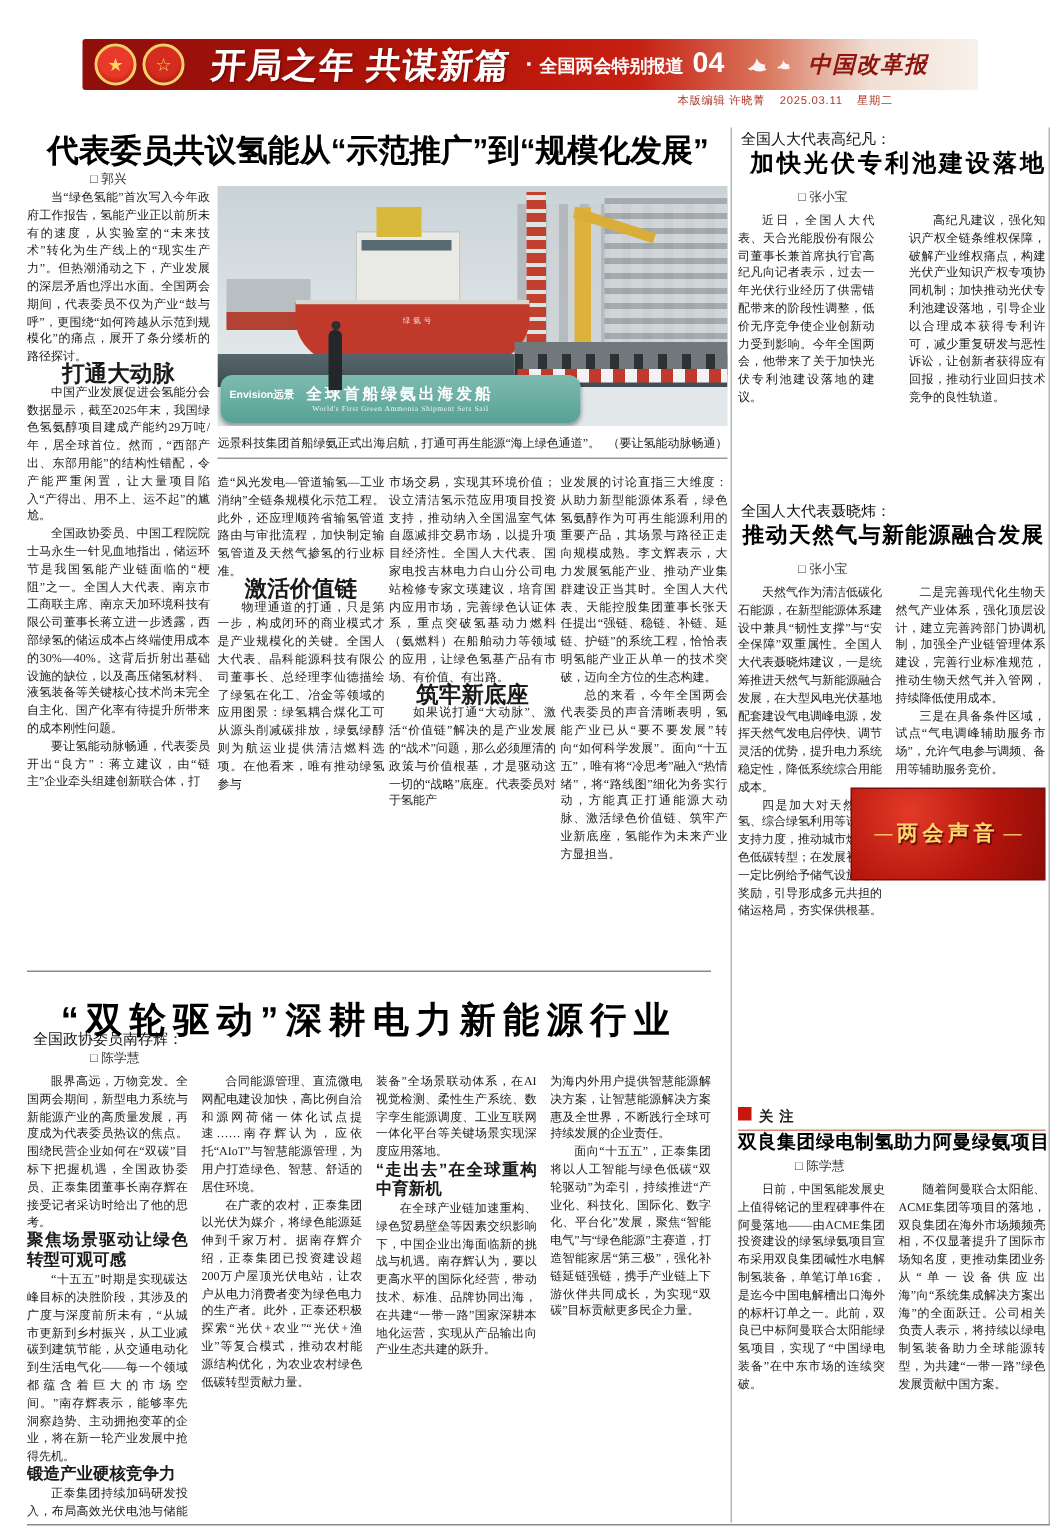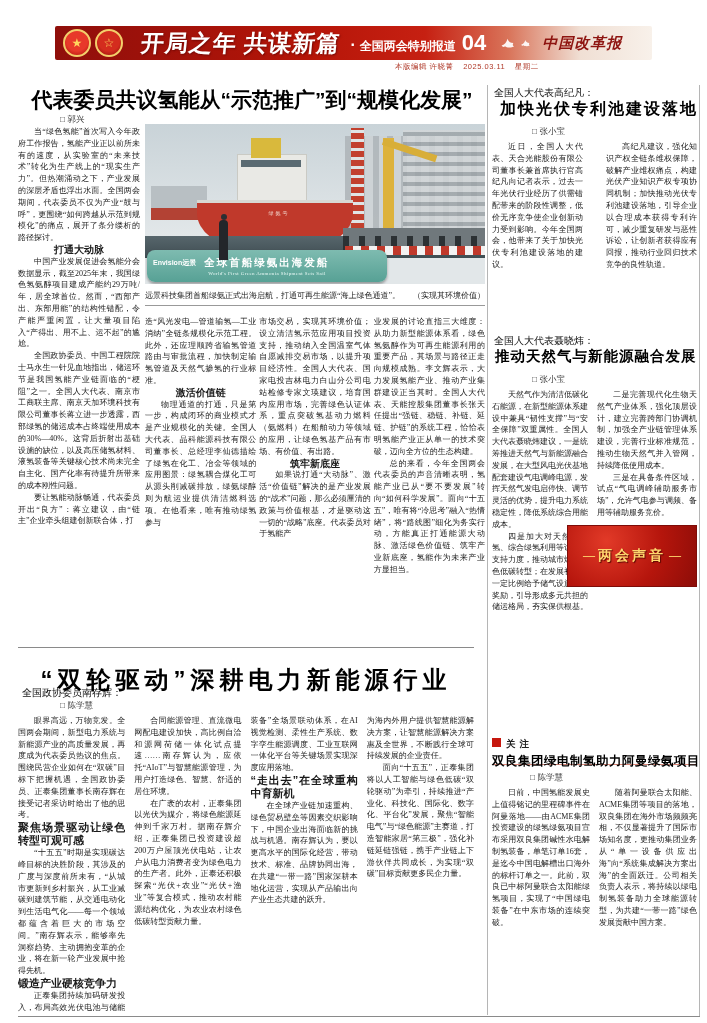--- a/index.html
+++ b/index.html
@@ -15,40 +15,40 @@
   .emblem-nat{background:radial-gradient(circle at 50% 40%,#e8392a 55%,#a80e08 100%);
     border:2px solid #f3cf6b;}
   .emblem-cppcc{background:radial-gradient(circle at 50% 40%,#d42c1e 55%,#8f0d07 100%);
     border:2px solid #f3cf6b;margin-left:4px;}
   .banner-title{margin-left:18px;font-family:"Liberation Sans",sans-serif;font-weight:900;
     font-size:23px;color:#fff;transform:skewX(-6deg);letter-spacing:1px;white-space:nowrap;
     text-shadow:1px 1px 2px rgba(80,0,0,.6);}
   .banner-sub{margin-left:10px;font-family:"Liberation Sans",sans-serif;font-weight:700;
     font-size:12px;color:#fff;white-space:nowrap;display:flex;align-items:baseline;}
   .banner-sub .bullet{font-size:16px;margin-right:4px;}
-  .banner-sub .pageno{font-size:22px;font-weight:900;margin-left:6px;}
+  .banner-sub .pageno{font-size:19px;font-weight:900;margin-left:6px;}
   .doves{margin-left:14px;display:flex;align-items:center;}
   .doves svg{fill:#fff;opacity:.92;}
   .masthead{margin-left:8px;font-family:"Liberation Serif",serif;font-style:italic;font-weight:700;
     font-size:15px;color:#8e1410;white-space:nowrap;letter-spacing:1px;}
-  .edition-line{left:388px;top:62px;width:264px;text-align:left;font-size:7.5px;color:#b03a2a;
+  .edition-line{left:388px;top:62px;width:264px;text-align:center;font-size:7.5px;color:#b03a2a;
     font-family:"Liberation Sans",sans-serif;letter-spacing:.5px;}
   .edition-line span{margin-left:7px;}
   
   .vrule{width:1px;background:#b5b5b5;}
   .hrule{height:1px;background:#8a8a8a;}
   
   .main-headline{left:20px;top:86px;width:464px;text-align:center;font-family:"Liberation Sans",sans-serif;
     font-weight:900;font-size:21px;color:#000;white-space:nowrap;}
   .byline{font-size:8.5px;color:#333;font-family:"Liberation Sans",sans-serif;padding-left:38px;}
   .kicker{font-size:10px;color:#111;font-family:"Liberation Sans",sans-serif;}
   .bodycol{font-size:8px;line-height:11.8px;text-align:justify;overflow:hidden;}
   .bodycol p{margin:0;text-indent:2em;}
   .bodycol p.cont{text-indent:0;}
-  .subhead-c{font-family:"Liberation Sans",sans-serif;font-weight:700;font-size:10px;
+  .subhead-c{font-family:"Liberation Sans",sans-serif;font-weight:700;font-size:15px;
     text-align:center;margin:5px 0;text-indent:0 !important;}
   .subhead-l{font-family:"Liberation Sans",sans-serif;font-weight:700;font-size:11px;
     margin:3px 0;text-indent:0 !important;line-height:13px;}
   .colrow{display:flex;}
   .colrow .bodycol{flex:1;}
   
   .photo{left:145px;top:124px;width:340px;height:160px;overflow:hidden;
     background:linear-gradient(#c9d3d8,#e2e7e9 70%);}
   .ph-dockstruct{position:absolute;left:200px;top:12px;width:140px;height:100px;
     background:repeating-linear-gradient(90deg,#aeb4b8 0 6px,#cdd2d5 6px 14px),#c6cbce;opacity:.85;}
@@ -86,21 +86,21 @@
     font-size:8px;color:#222;border-bottom:1px solid #999;padding-bottom:4px;}
   .r-headline{font-family:"Liberation Sans",sans-serif;font-weight:900;color:#000;white-space:nowrap;}
   
   .voice-box{width:128px;height:60px;margin-left:-30px;margin-top:6px;border:1px solid #7e0c08;
     background:radial-gradient(circle at 30% 25%,#e23a28 0%,#b5150c 55%,#8d0d08 100%);
     display:flex;align-items:center;justify-content:center;position:relative;z-index:3;}
   .voice-label{color:#ffd76e;font-family:"Liberation Sans",sans-serif;font-weight:900;font-size:14px;
     letter-spacing:3px;text-shadow:1px 1px 1px #5e0703;}
   .voice-dash{color:#ffd76e;font-weight:900;margin:0 3px;font-size:12px;}
   
-  .focus-tag{display:flex;align-items:flex-start;border-bottom:1px solid #d98577;padding-bottom:13px;}
+  .focus-tag{display:flex;align-items:flex-start;border-bottom:1px solid #d98577;padding-bottom:2px;}
   .focus-sq{width:9px;height:9px;background:#c6170e;margin-right:5px;}
   .focus-txt{font-family:"Liberation Sans",sans-serif;font-weight:700;font-size:9.5px;letter-spacing:4px;color:#222;}
   
   .bl-headline{font-family:"Liberation Sans",sans-serif;font-weight:900;font-size:24px;
     letter-spacing:5px;text-align:center;white-space:nowrap;color:#000;}
 </style>
 </head>
 <body>
 
 <div class="abs banner">
@@ -157,21 +157,21 @@
     <div class="ph-banner-row">
       <span class="ph-logo">Envision远景</span>
       <span class="ph-cn">全球首船绿氨出海发船</span>
     </div>
     <div class="ph-en">World's First Green Ammonia Shipment Sets Sail</div>
   </div>
   <div class="ph-person"></div>
 </div>
 <div class="abs caption-row">
   <span>远景科技集团首船绿氨正式出海启航，打通可再生能源“海上绿色通道”。</span>
-  <span>（实现其环境价值）</span>
+  <span>（要让氢能动脉畅通）</span>
 </div>
 
 <div class="abs bodycol" style="left:18px;top:126px;width:122px;height:516px;">
   <p>当“绿色氢能”首次写入今年政府工作报告，氢能产业正以前所未有的速度，从实验室的“未来技术”转化为生产线上的“现实生产力”。但热潮涌动之下，产业发展的深层矛盾也浮出水面。全国两会期间，代表委员不仅为产业“鼓与呼”，更围绕“如何跨越从示范到规模化”的痛点，展开了条分缕析的路径探讨。</p>
   <p class="subhead-c">打通大动脉</p>
   <p>中国产业发展促进会氢能分会数据显示，截至2025年末，我国绿色氢氨醇项目建成产能约29万吨/年，居全球首位。然而，“西部产出、东部用能”的结构性错配，令产能严重闲置，让大量项目陷入“产得出、用不上、运不起”的尴尬。</p>
   <p>全国政协委员、中国工程院院士马永生一针见血地指出，储运环节是我国氢能产业链面临的“梗阻”之一。全国人大代表、南京市工商联主席、南京天加环境科技有限公司董事长蒋立进一步透露，西部绿氢的储运成本占终端使用成本的30%—40%。这背后折射出基础设施的缺位，以及高压储氢材料、液氢装备等关键核心技术尚未完全自主化、国产化率有待提升所带来的成本刚性问题。</p>
   <p>要让氢能动脉畅通，代表委员开出“良方”：蒋立建议，由“链主”企业牵头组建创新联合体，打</p>
 </div>
 

